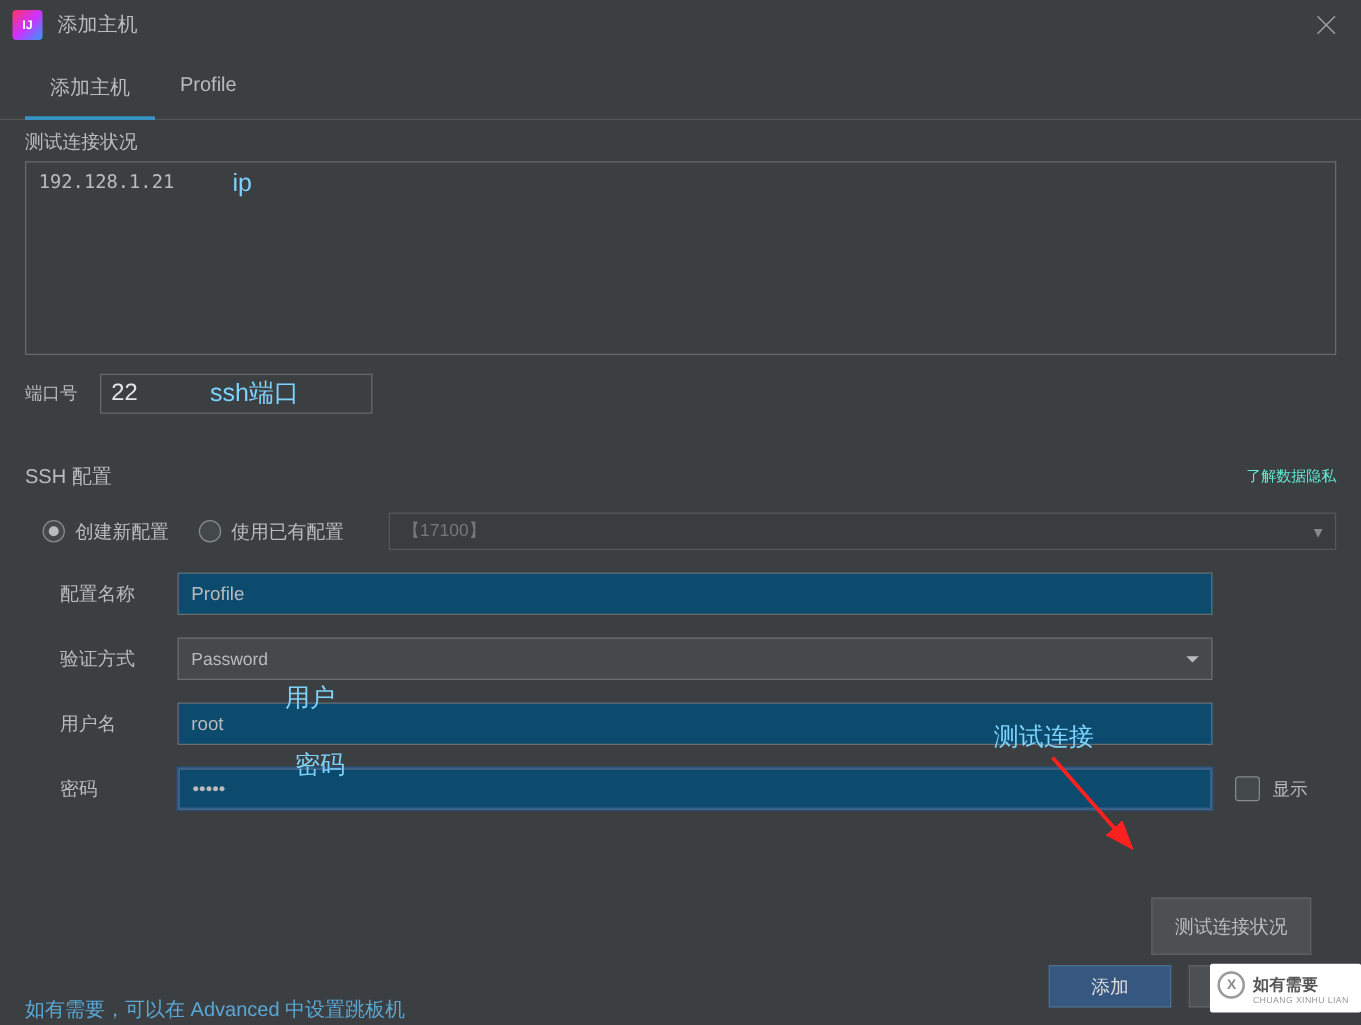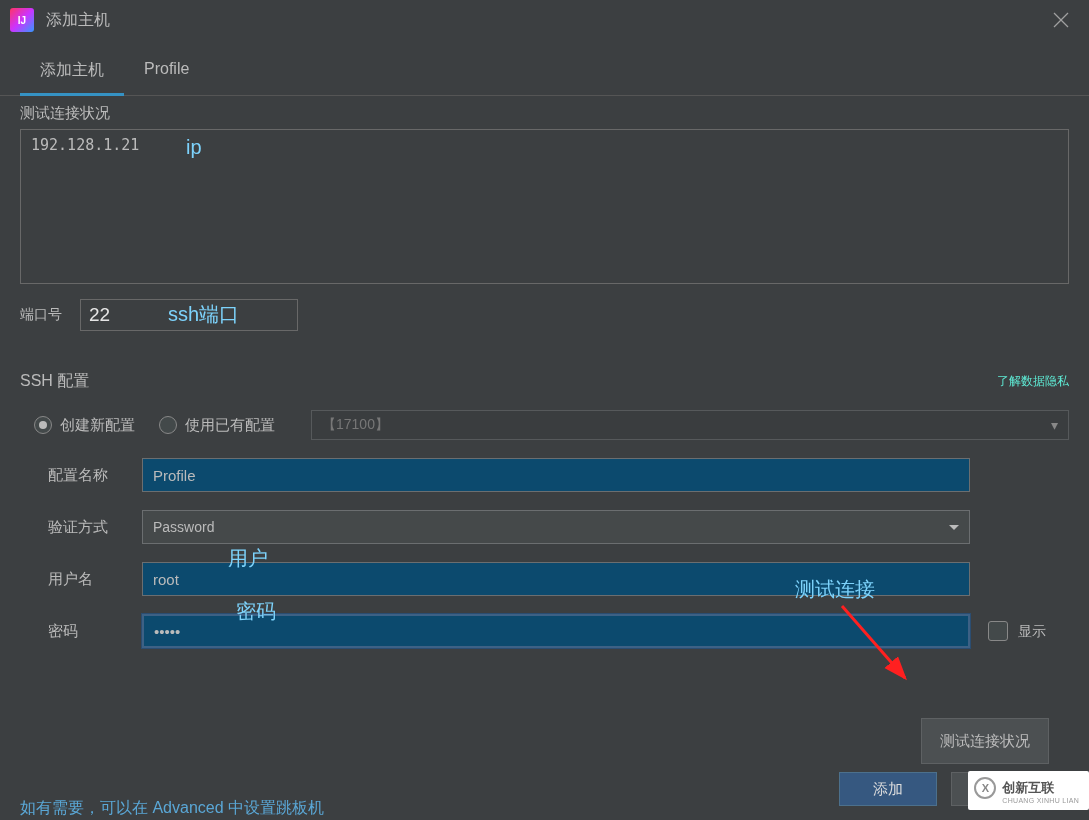--- a/index.html
+++ b/index.html
@@ -396,15 +396,15 @@
   <defs>
     <marker id="ah" markerWidth="10" markerHeight="10" refX="7" refY="3" orient="auto">
       <path d="M0,0 L8,3 L0,6 Z" fill="#ff2020"></path>
     </marker>
   </defs>
   <line x1="22" y1="8" x2="85" y2="80" stroke="#ff2020" stroke-width="3" marker-end="url(#ah)"></line>
 </svg>
 
 <div class="watermark">
   <div class="watermark-icon">X</div>
-  <div style="font-size:13px; font-weight:bold;">创新互联</div>
+  <div style="font-size:13px; font-weight:bold;">如有需要</div>
   <div style="font-size:7px; letter-spacing:0.3px; color:#999;">CHUANG XINHU LIAN</div>
 </div>
 
 </body></html>

